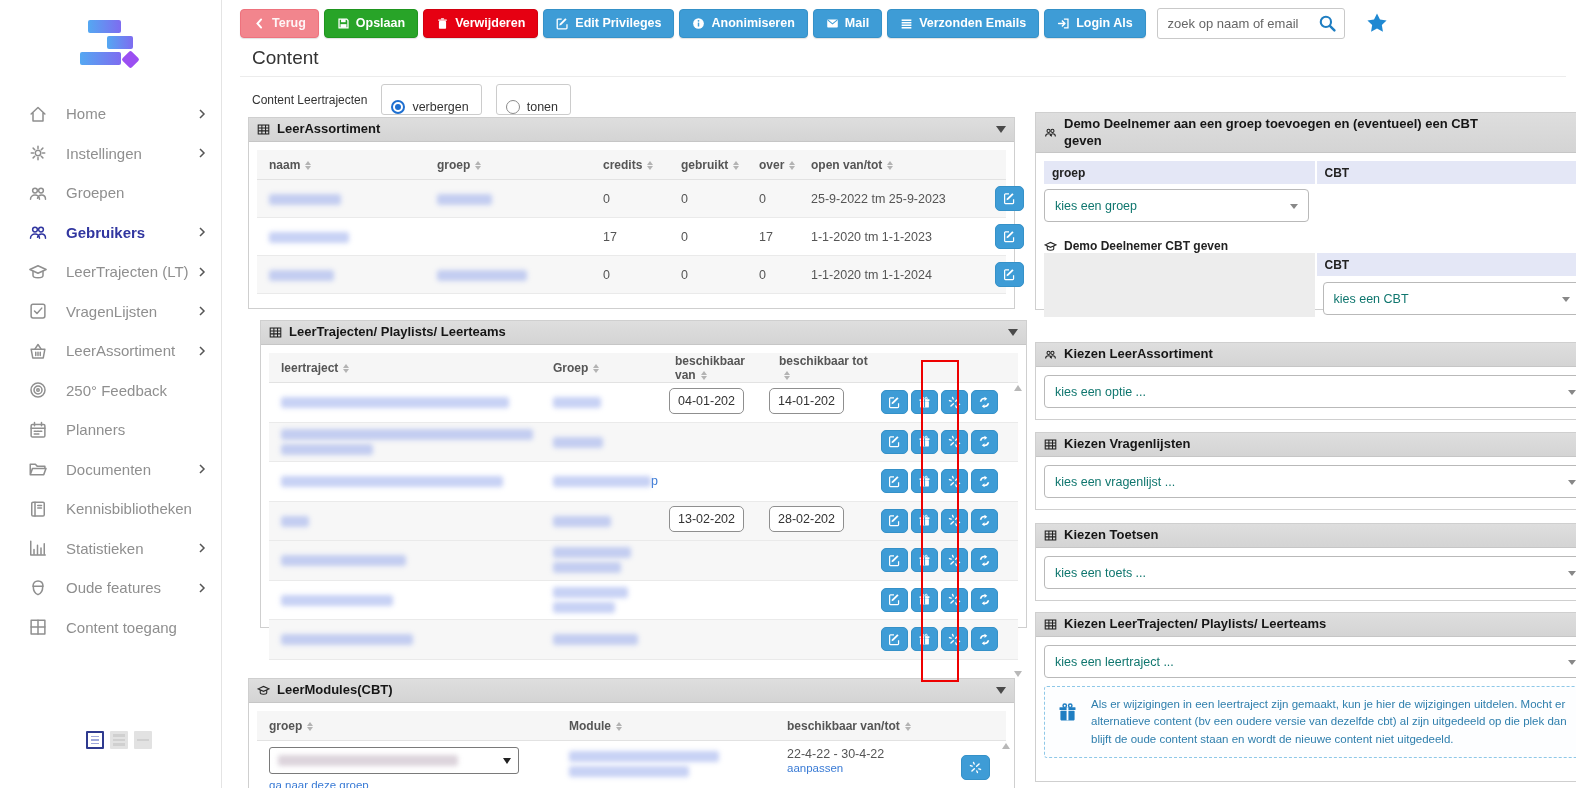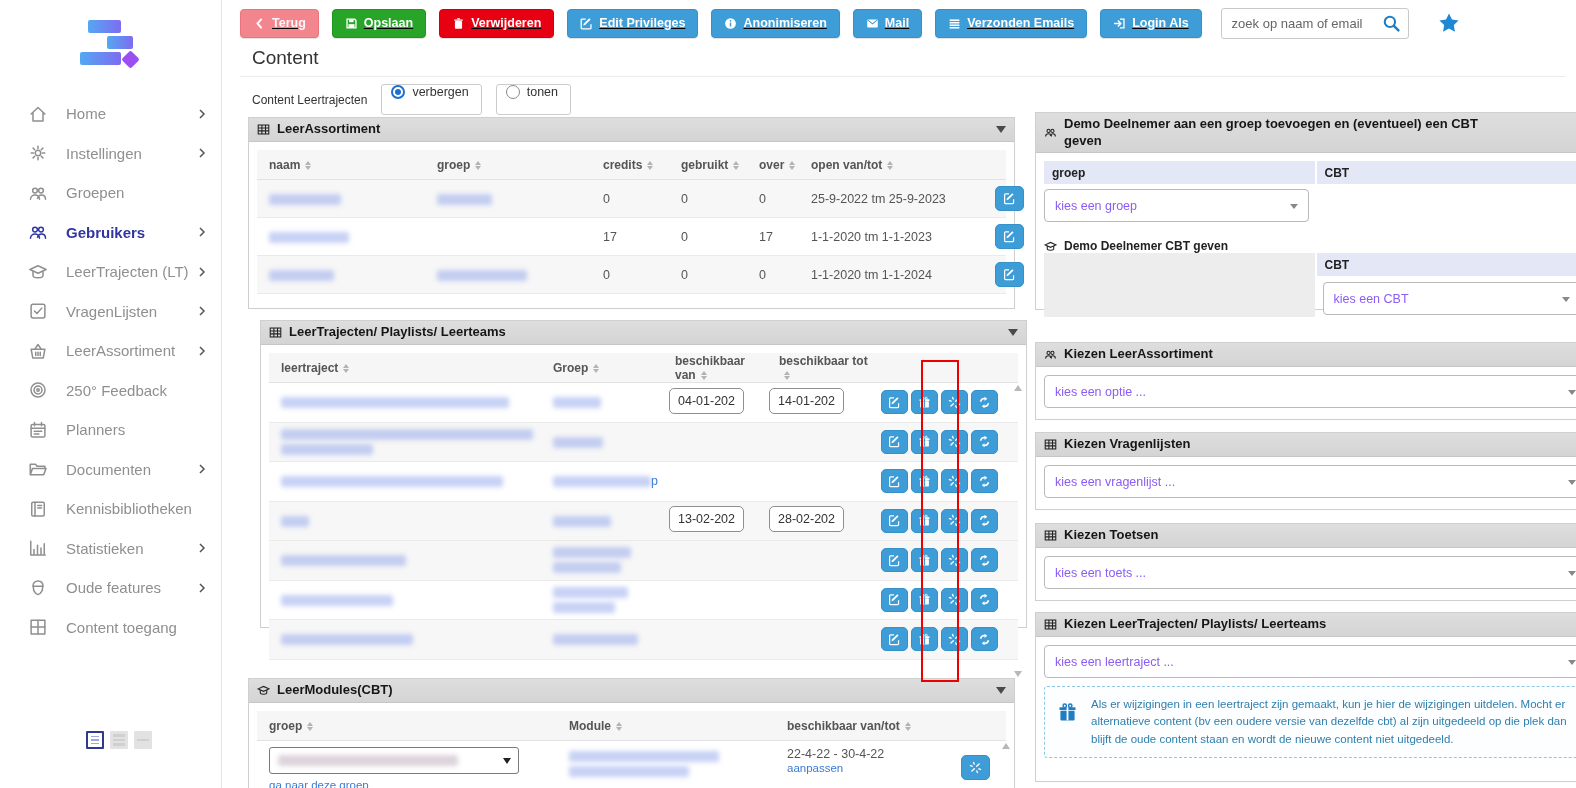--- a/index.html
+++ b/index.html
@@ -29,21 +29,21 @@
   .nav-chev path { stroke:#555; fill:none; stroke-width:1.5; }
   #view-toggles { position:absolute; left:86px; top:731px; display:flex; gap:6px; }
   .vtog { width:18px; height:18px; background:#e2e2e2; border-radius:1px;
           display:flex; flex-direction:column; justify-content:center; gap:2px; padding:3px; }
   .vtog i { display:block; height:2.5px; background:#d0d0d0; }
   .vtog.sel1 { background:#fff; border:2.5px solid #2e3a8f; }
   .vtog.sel1 i { background:#9fa9dd; }
 
   
   #toolbar { position:absolute; left:240px; top:0; right:0; height:46px;
-             display:flex; align-items:center; gap:13px;text-decoration:underline; }
+             display:flex; align-items:center; gap:5px; }
   .btn { display:inline-flex; align-items:center; gap:6px; height:29px; padding:0 12px;
          border-radius:4px; color:#fff; font-weight:bold; font-size:12.5px;
          border:1px solid rgba(0,0,0,.12); box-shadow:0 1px 1px rgba(0,0,0,.12); cursor:pointer; white-space:nowrap; }
   .btn svg { width:13px; height:13px; }
   .btn.pink  { background:#f2858d; border-color:#ee727d; color:rgba(255,255,255,.92); }
   .btn.green { background:#28a428; border-color:#1f951f; }
   .btn.red   { background:#e60012; border-color:#d10010; }
   .btn.blue  { background:#3e9cd6; border-color:#3591c8; }
   #searchbox { position:relative; margin-left:6px; }
   #searchbox input { width:188px; height:31px; border:1px solid #c9c9c9; border-radius:3px;
@@ -51,21 +51,21 @@
                      font-family:"Liberation Sans", sans-serif; }
   #searchbox input::placeholder { color:#666; }
   #searchbox svg { position:absolute; right:8px; top:6px; width:19px; height:19px; }
   #fav-star { margin-left:16px; width:22px; height:22px; }
 
   
   #page-title { position:absolute; left:252px; top:47px; font-size:19px; color:#333; font-weight:normal; }
   #title-divider { position:absolute; left:240px; top:76px; width:1326px; border-top:1px solid #ececec; }
   #radio-row { position:absolute; left:252px; top:84px; display:flex; align-items:center; gap:14px; }
   #radio-row .rlabel { font-size:12px; color:#333; }
-  .radio-box { display:flex; align-items:flex-start; gap:7px; border:1px solid #ccc; border-radius:3px;
+  .radio-box { display:flex; align-items:flex-end; gap:7px; border:1px solid #ccc; border-radius:3px;
                background:#fff; height:31px; padding:0 12px 0 9px; font-size:12.5px; color:#333; cursor:pointer; }
   .rdot { width:14px; height:14px; border-radius:50%; border:1px solid #8a8a8a; background:#fff; position:relative; }
   .rdot.on { border:2px solid #1e6fd0; }
   .rdot.on::after { content:""; position:absolute; left:2px; top:2px; width:6px; height:6px;
                     border-radius:50%; background:#1e6fd0; }
 
   
   .panel { position:absolute; background:#fff; border:1px solid #cfcfcf; }
   .panel-hd { display:flex; align-items:center; gap:7px; min-height:24px;
               background:linear-gradient(#dedede,#d4d4d4); border-bottom:1px solid #c6c6c6;
@@ -119,21 +119,21 @@
           opacity:.5; filter:blur(2.5px); vertical-align:middle; }
   .blur.pale { background:#b9a8b8; }
   .blurstack { display:flex; flex-direction:column; gap:4px; justify-content:center; }
 
   
   .rp { left:1035px; width:561px; }
   .lavrow { background:#e4e7f6; font-size:12px; font-weight:bold; color:#222; height:23px;
             display:flex; align-items:center; padding-left:8px; }
   .grayfill { background:#ededed; }
   .sel { position:relative; height:33px; border:1px solid #b9b9b9; border-radius:4px; background:#fff;
-         display:flex; align-items:center; padding:0 26px 0 10px; font-size:12.5px; color:#8b5cf6; cursor:pointer; }
+         display:flex; align-items:center; padding:0 26px 0 10px; font-size:12.5px; color:#0f766e; cursor:pointer; }
   .sel::after { content:""; position:absolute; right:10px; top:14px;
                 border:4px solid transparent; border-top:5px solid #888; }
   .subhd { display:flex; align-items:flex-end; gap:7px; font-size:12px; font-weight:bold; color:#222; height:26px; }
   .subhd svg { width:13px; height:13px; }
   .subhd .hico * { stroke:#222; fill:none; stroke-width:1.3; }
 
   #infobox { margin-top:8px; border:1.5px dashed #8ec8e8; border-radius:3px; background:#fdfeff;
              padding:9px 12px; display:flex; gap:13px; align-items:flex-start; }
   #infobox .txt { font-size:11.5px; color:#2f7fad; line-height:1.5; }
   #infobox svg { width:21px; height:21px; flex:0 0 21px; margin-top:6px; }

